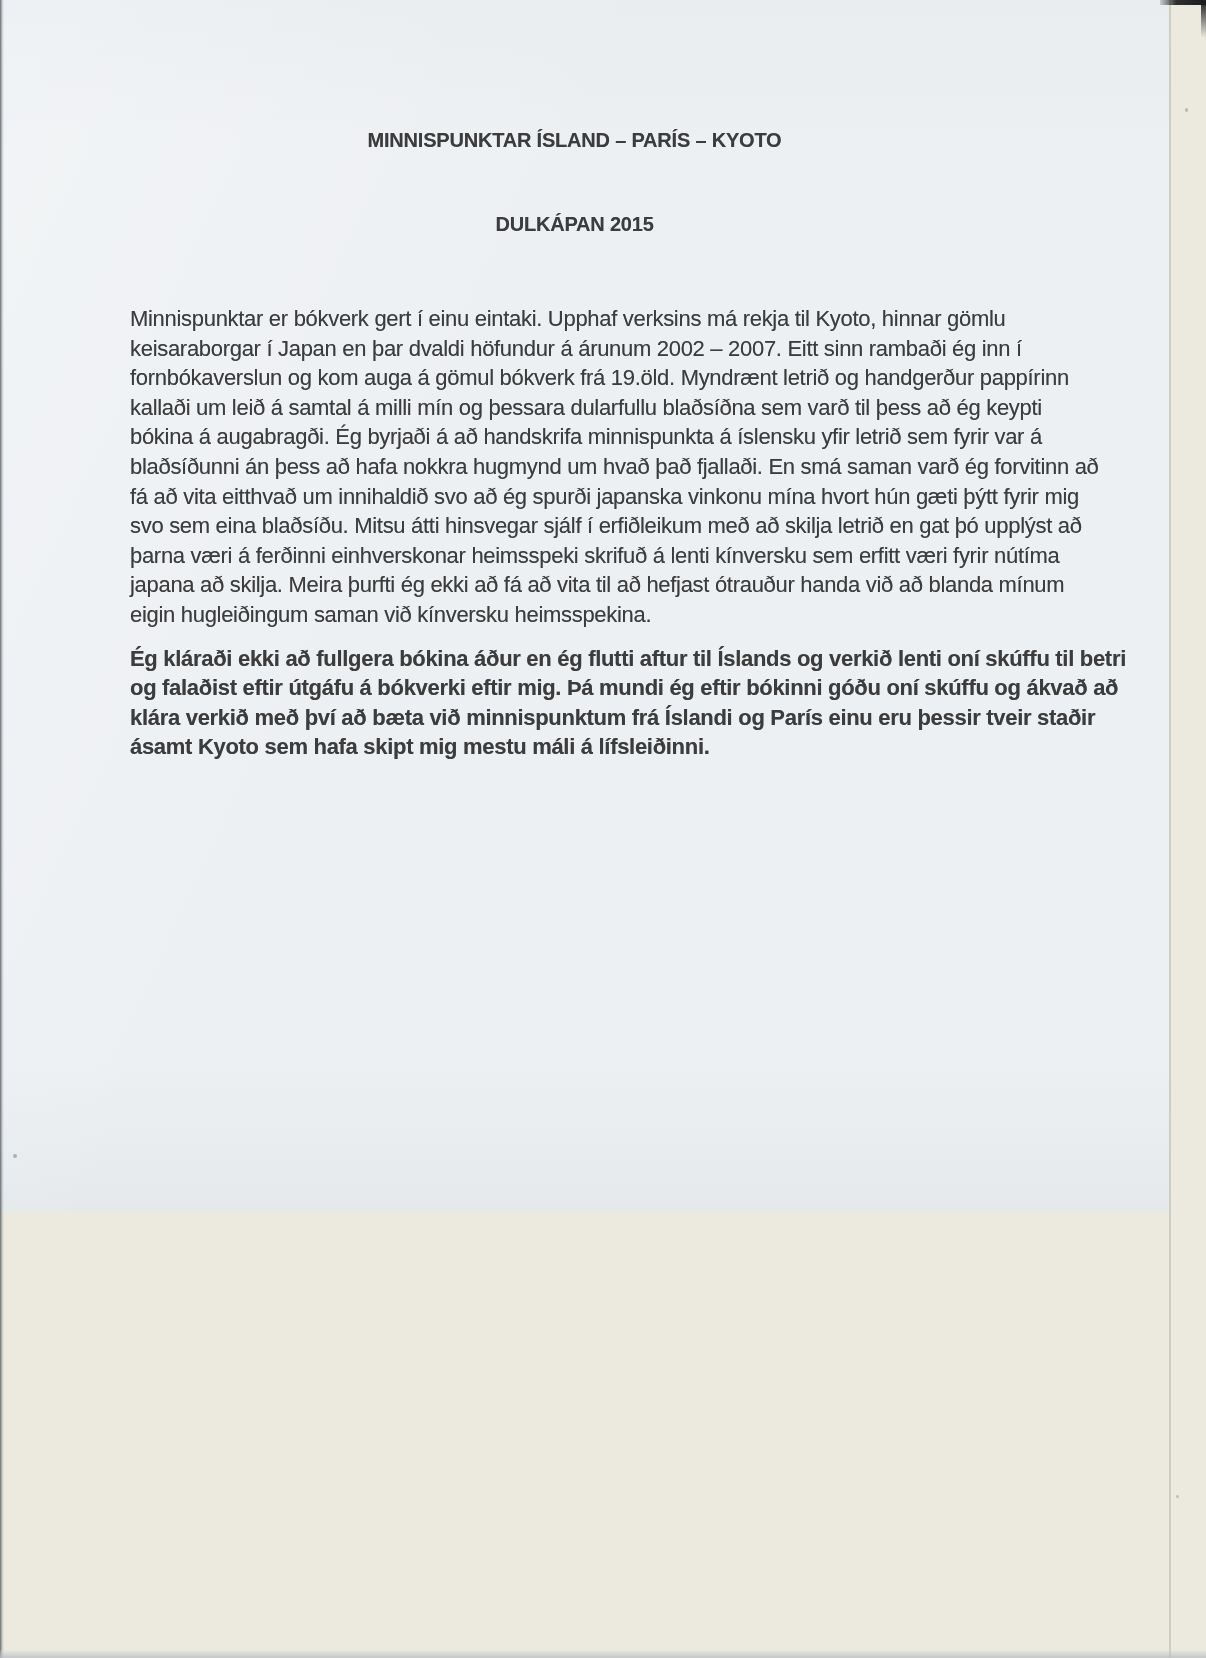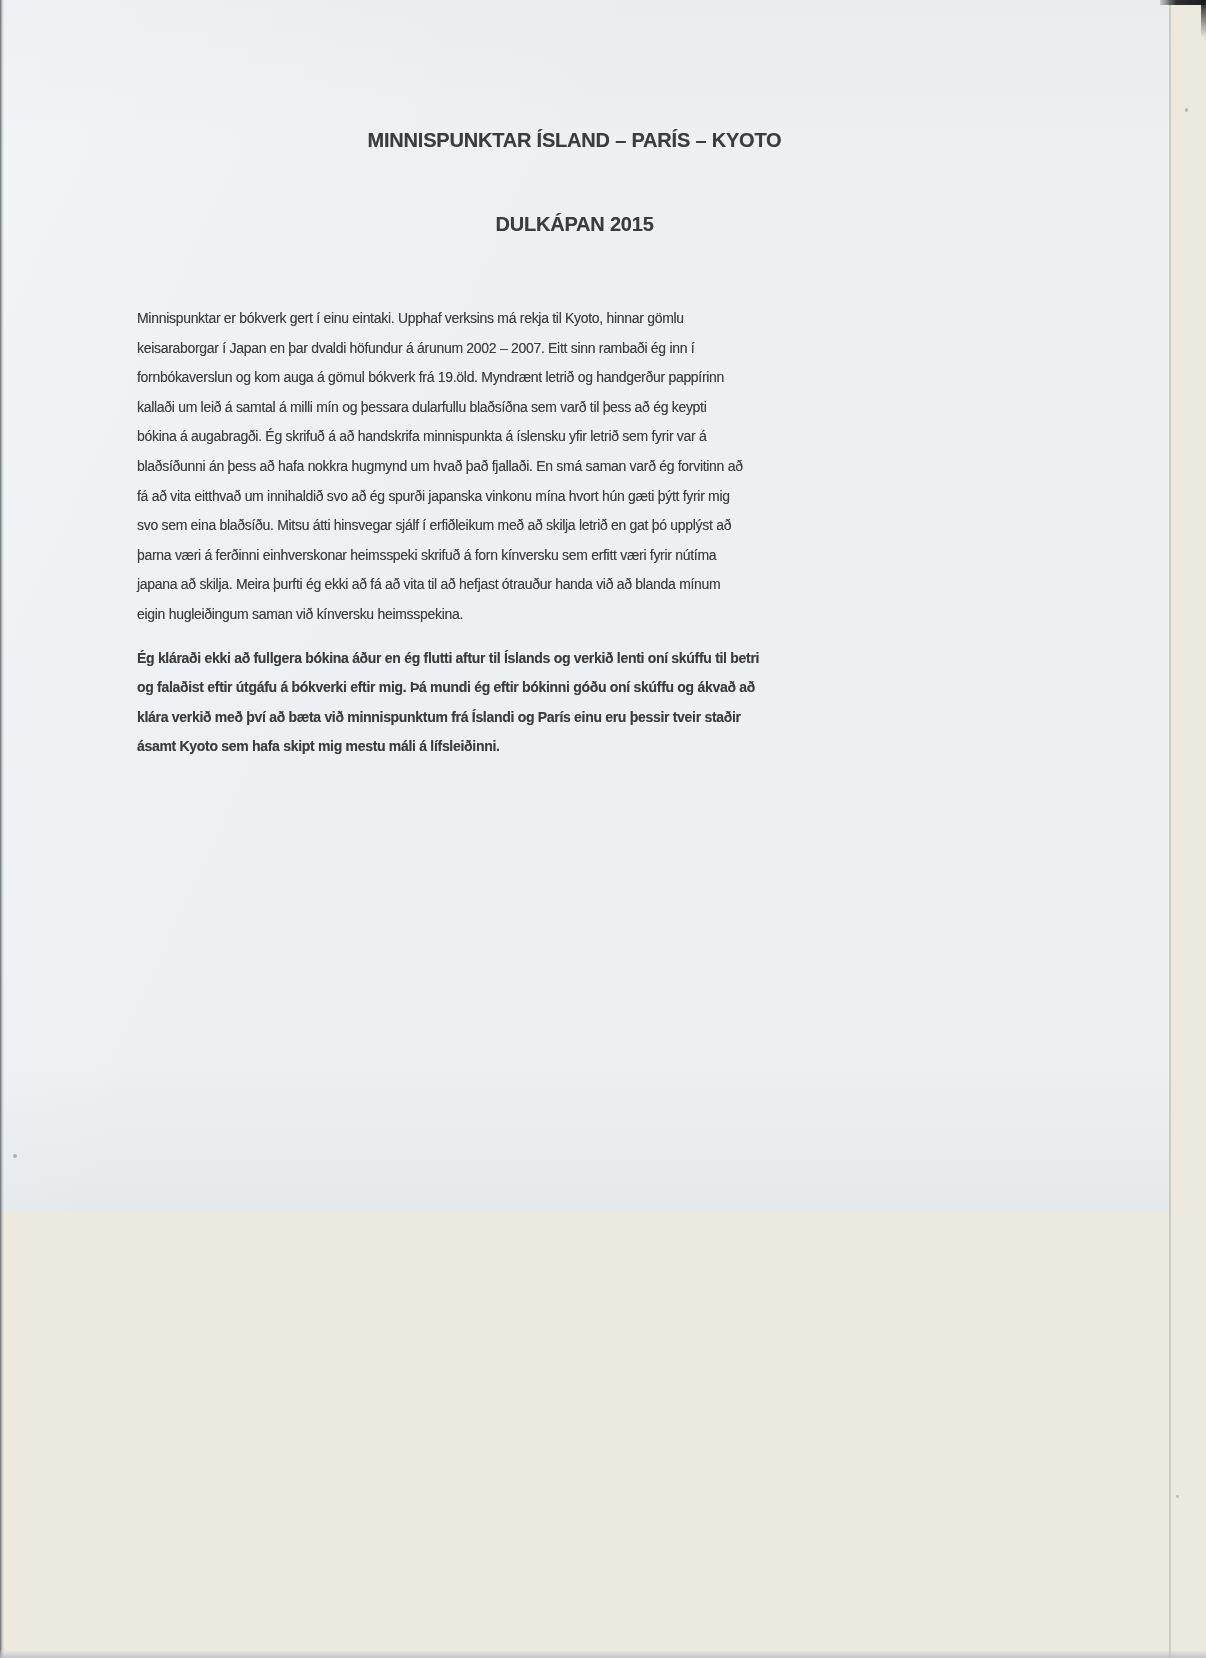--- a/index.html
+++ b/index.html
@@ -86,25 +86,25 @@
     letter-spacing: -0.2px;
     color: var(--ink, #3c3c3c);
     text-shadow: 0 0 0.6px rgba(70,72,74,0.55);
     white-space: nowrap;
   }
   .doc-title    { top: 129px; }
   .doc-subtitle { top: 213px; }
 
   .content {
     position: absolute;
-    left: 137px;
+    left: 130px;
     top: 304px;
     width: 900px;
     color: var(--ink, #3c3c3c);
-    font-size: 14px;
+    font-size: 22px;
     letter-spacing: -0.3px;
     line-height: 29.6px;
     text-shadow: 0 0 0.6px rgba(70,72,74,0.5);
   }
   .paragraph { margin: 0; }
   .paragraph + .paragraph { margin-top: 14px; font-weight: bold; }
   .line { white-space: nowrap; }
 </style>
 </head>
 <body>
@@ -112,25 +112,25 @@
 <div class="page">
   <div class="title-line doc-title">MINNISPUNKTAR ÍSLAND – PARÍS – KYOTO</div>
   <div class="title-line doc-subtitle">DULKÁPAN 2015</div>
 
   <div class="content">
     <div class="paragraph">
       <div class="line">Minnispunktar er bókverk gert í einu eintaki. Upphaf verksins má rekja til Kyoto, hinnar gömlu</div>
       <div class="line">keisaraborgar í Japan en þar dvaldi höfundur á árunum 2002 – 2007. Eitt sinn rambaði ég inn í</div>
       <div class="line">fornbókaverslun og kom auga á gömul bókverk frá 19.öld. Myndrænt letrið og handgerður pappírinn</div>
       <div class="line">kallaði um leið á samtal á milli mín og þessara dularfullu blaðsíðna sem varð til þess að ég keypti</div>
-      <div class="line">bókina á augabragði. Ég skrifuð á að handskrifa minnispunkta á íslensku yfir letrið sem fyrir var á</div>
+      <div class="line">bókina á augabragði. Ég byrjaði á að handskrifa minnispunkta á íslensku yfir letrið sem fyrir var á</div>
       <div class="line">blaðsíðunni án þess að hafa nokkra hugmynd um hvað það fjallaði. En smá saman varð ég forvitinn að</div>
       <div class="line">fá að vita eitthvað um innihaldið svo að ég spurði japanska vinkonu mína hvort hún gæti þýtt fyrir mig</div>
       <div class="line">svo sem eina blaðsíðu. Mitsu átti hinsvegar sjálf í erfiðleikum með að skilja letrið en gat þó upplýst að</div>
-      <div class="line">þarna væri á ferðinni einhverskonar heimsspeki skrifuð á forn kínversku sem erfitt væri fyrir nútíma</div>
+      <div class="line">þarna væri á ferðinni einhverskonar heimsspeki skrifuð á lenti kínversku sem erfitt væri fyrir nútíma</div>
       <div class="line">japana að skilja. Meira þurfti ég ekki að fá að vita til að hefjast ótrauður handa við að blanda mínum</div>
       <div class="line">eigin hugleiðingum saman við kínversku heimsspekina.</div>
     </div>
     <div class="paragraph">
       <div class="line">Ég kláraði ekki að fullgera bókina áður en ég flutti aftur til Íslands og verkið lenti oní skúffu til betri</div>
       <div class="line">og falaðist eftir útgáfu á bókverki eftir mig. Þá mundi ég eftir bókinni góðu oní skúffu og ákvað að</div>
       <div class="line">klára verkið með því að bæta við minnispunktum frá Íslandi og París einu eru þessir tveir staðir</div>
       <div class="line">ásamt Kyoto sem hafa skipt mig mestu máli á lífsleiðinni.</div>
     </div>
   </div>

